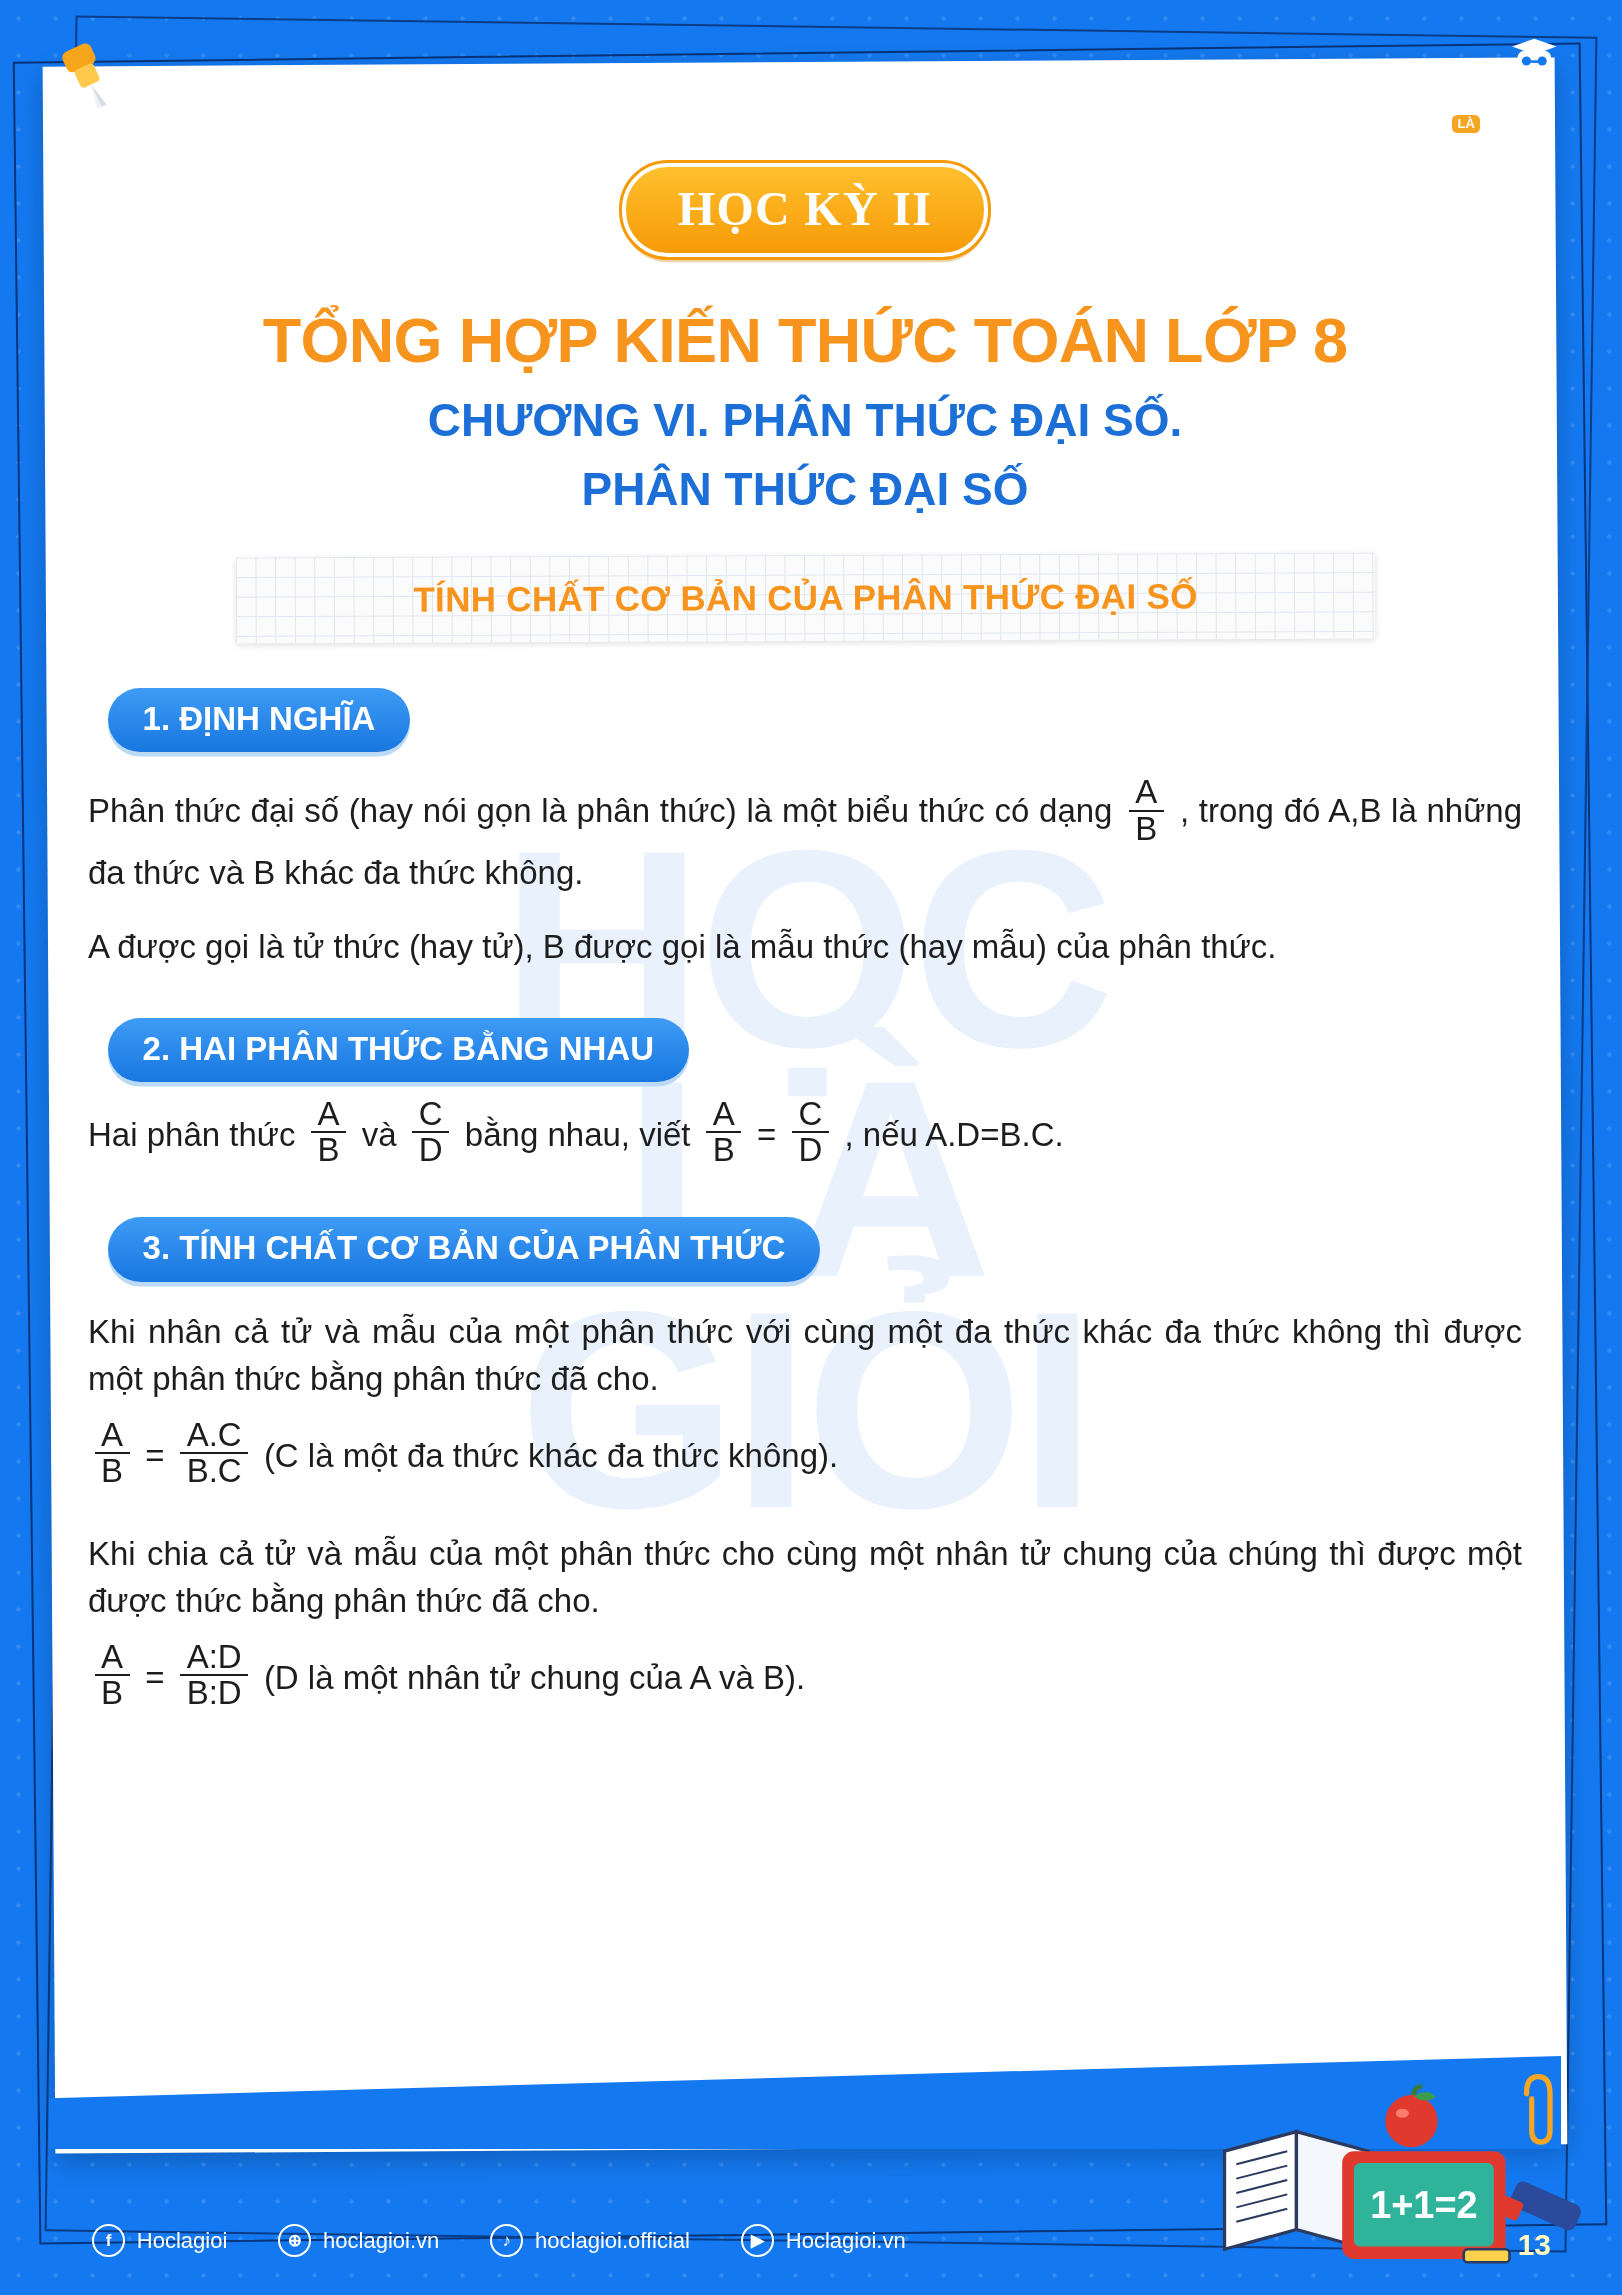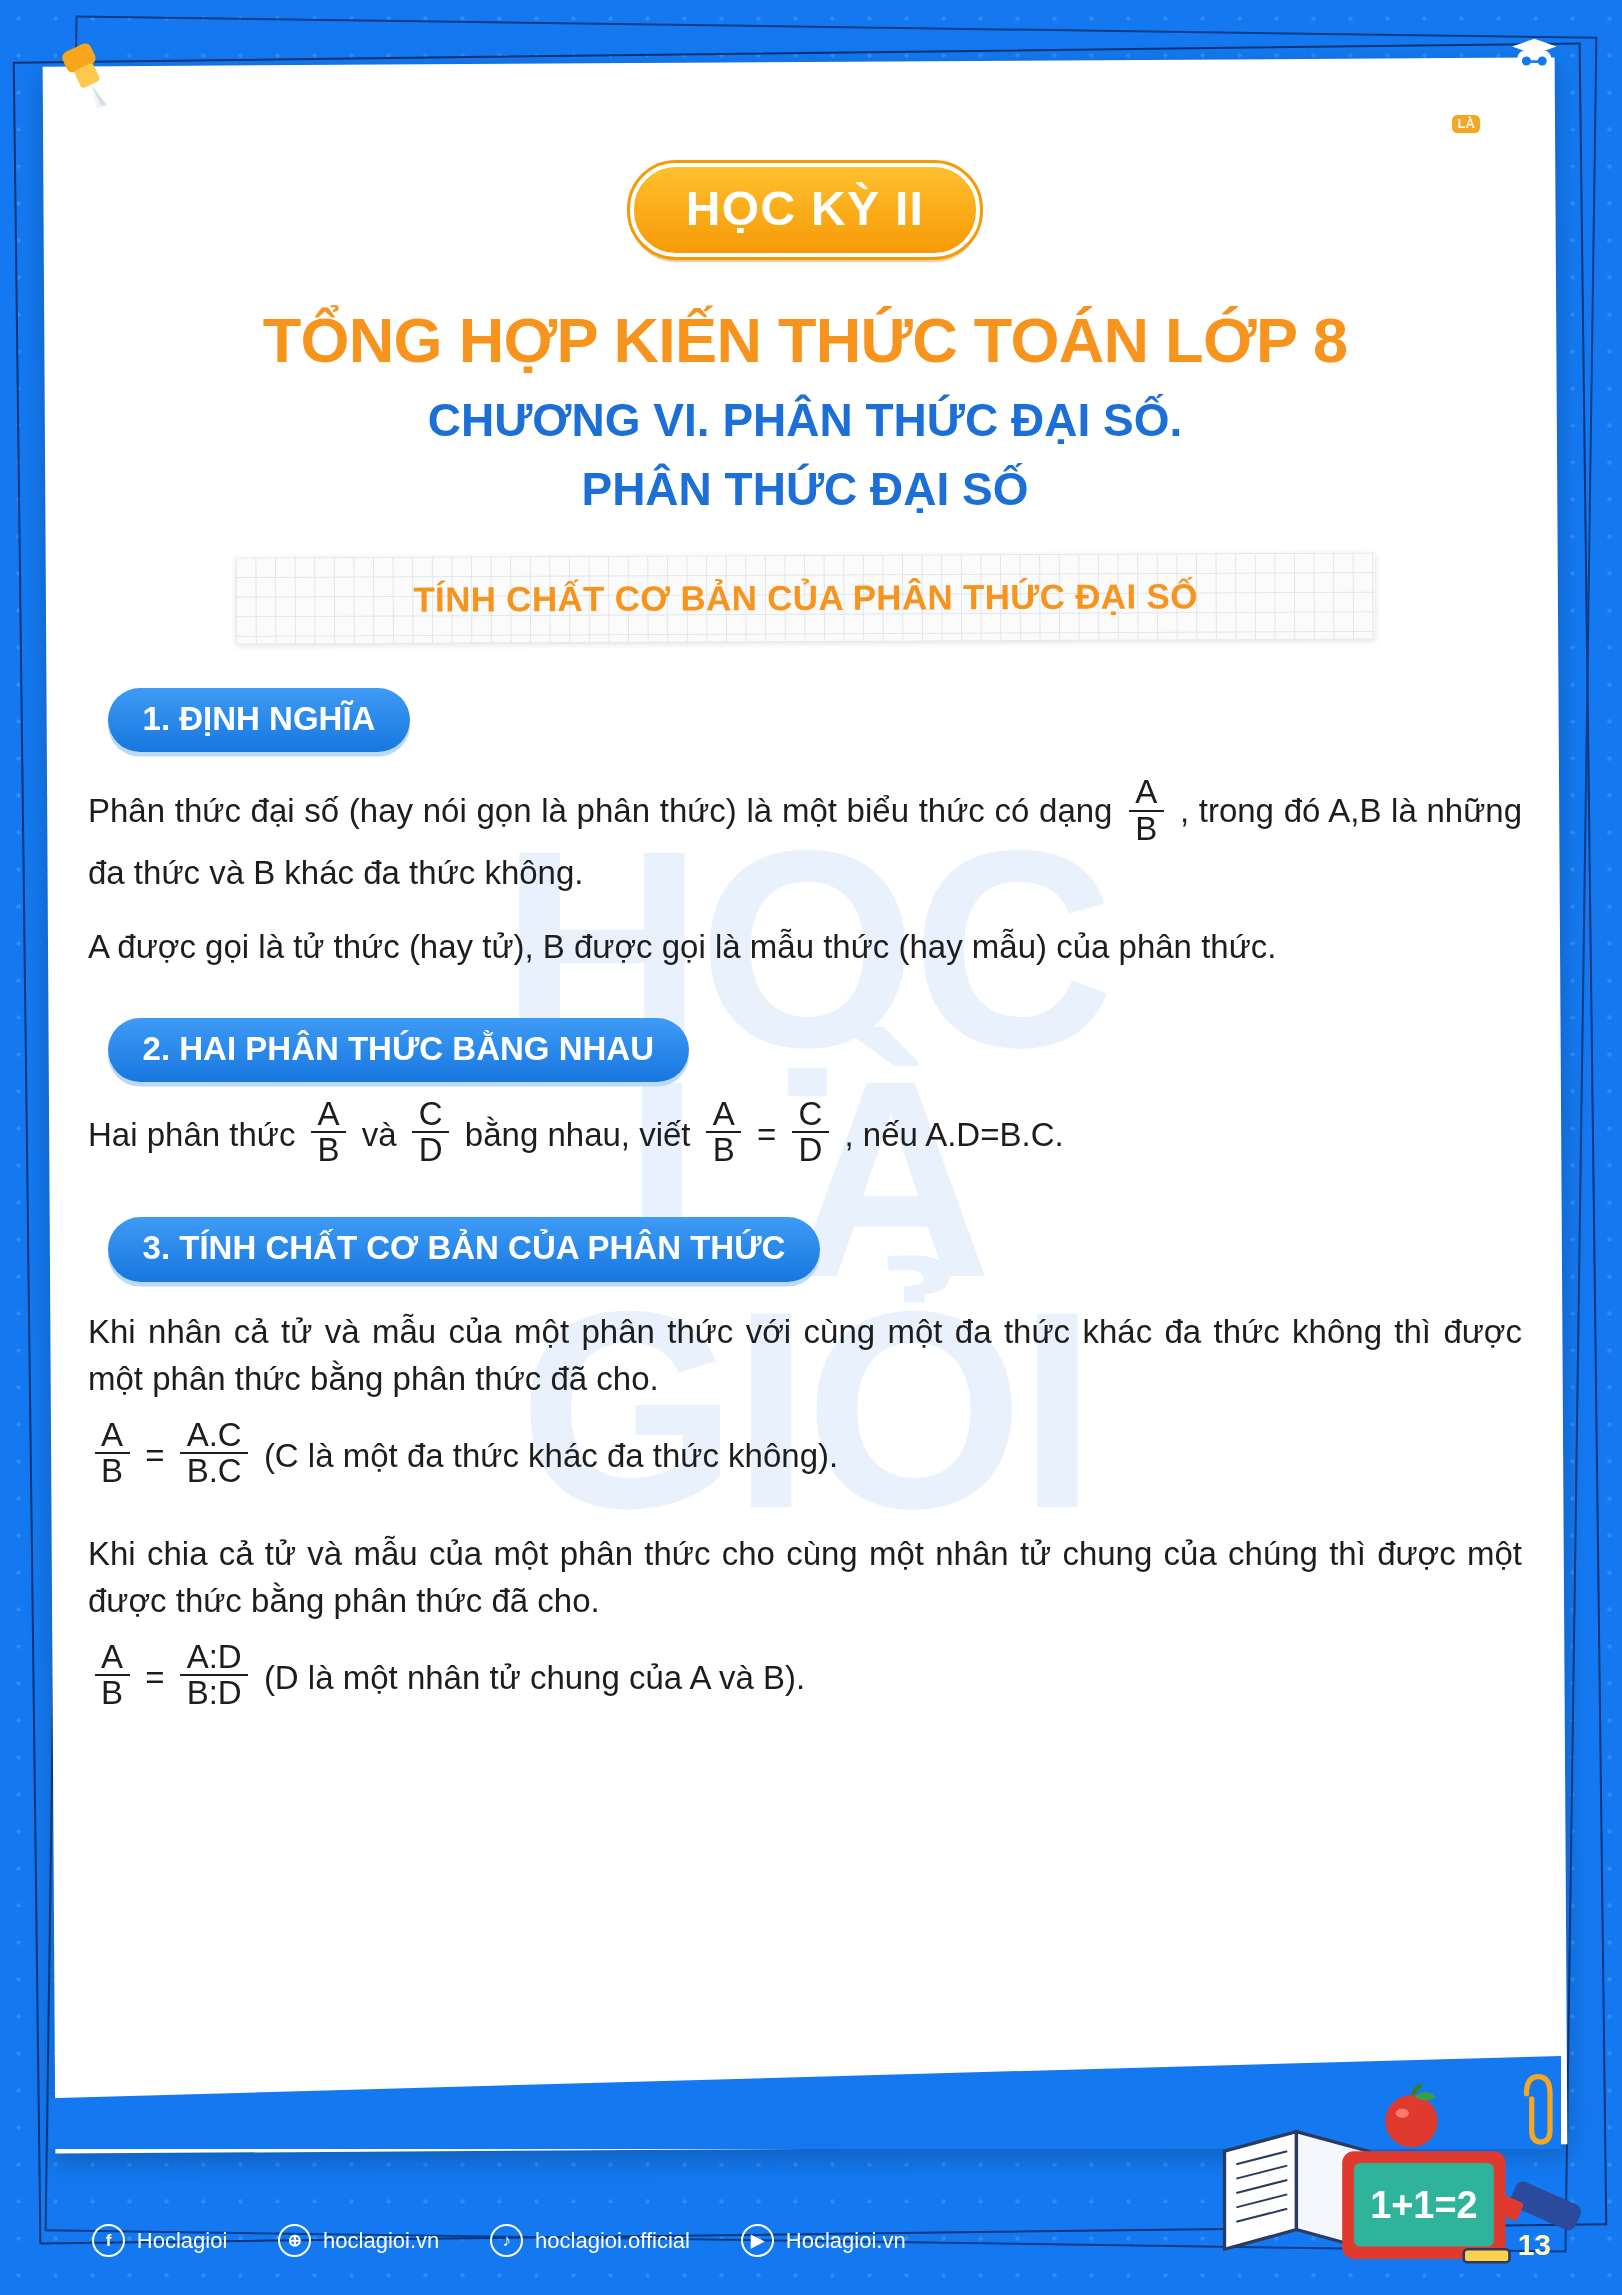--- a/index.html
+++ b/index.html
@@ -130,20 +130,21 @@
     letter-spacing: -5.2px;
     pointer-events: none;
     z-index: 1;
   }
   .content { position: relative; z-index: 5; }
 
   
   .hk-wrap {
     text-align: center;
     margin-top: 101px;
+    font-family: Liberation Serif, serif;
   }
   .hk-badge {
     display: inline-block;
     background: linear-gradient(#ffc02e, #f79a07);
     border: 4.6px solid #ffffff;
     outline: 3.9px solid #f79a07;
     border-radius: 46px;
     padding: 14.4px 52px 17px;
     color: #ffffff;
     font-size: 48px;

